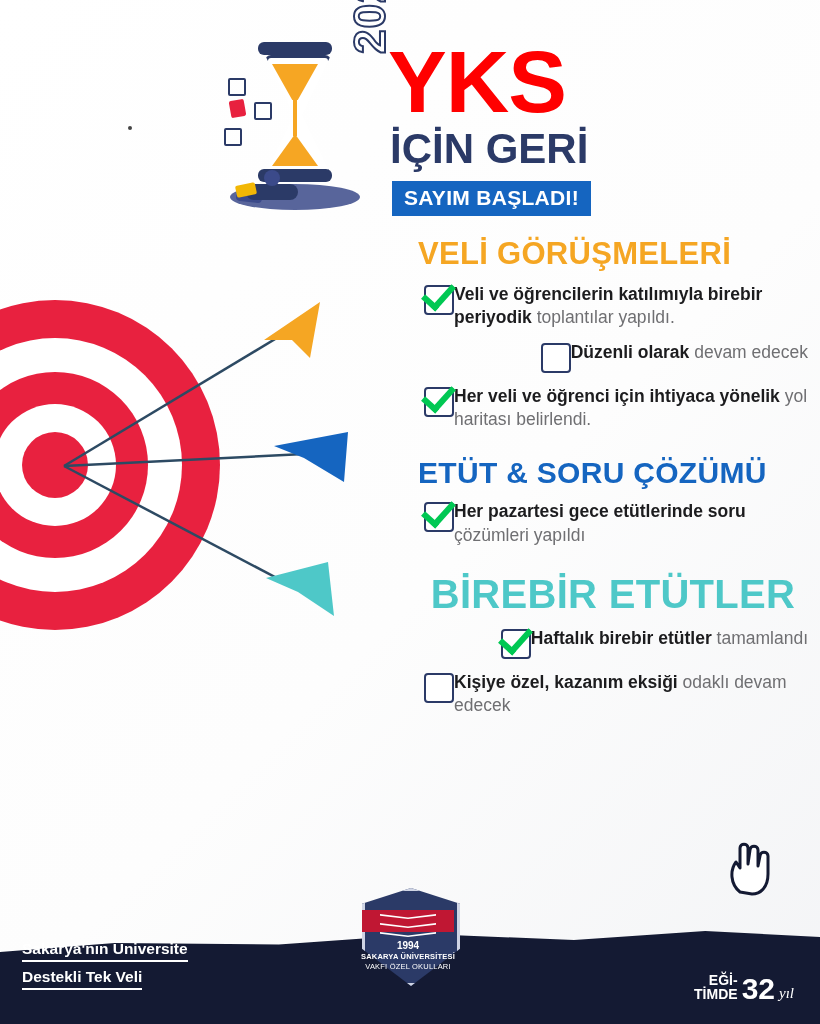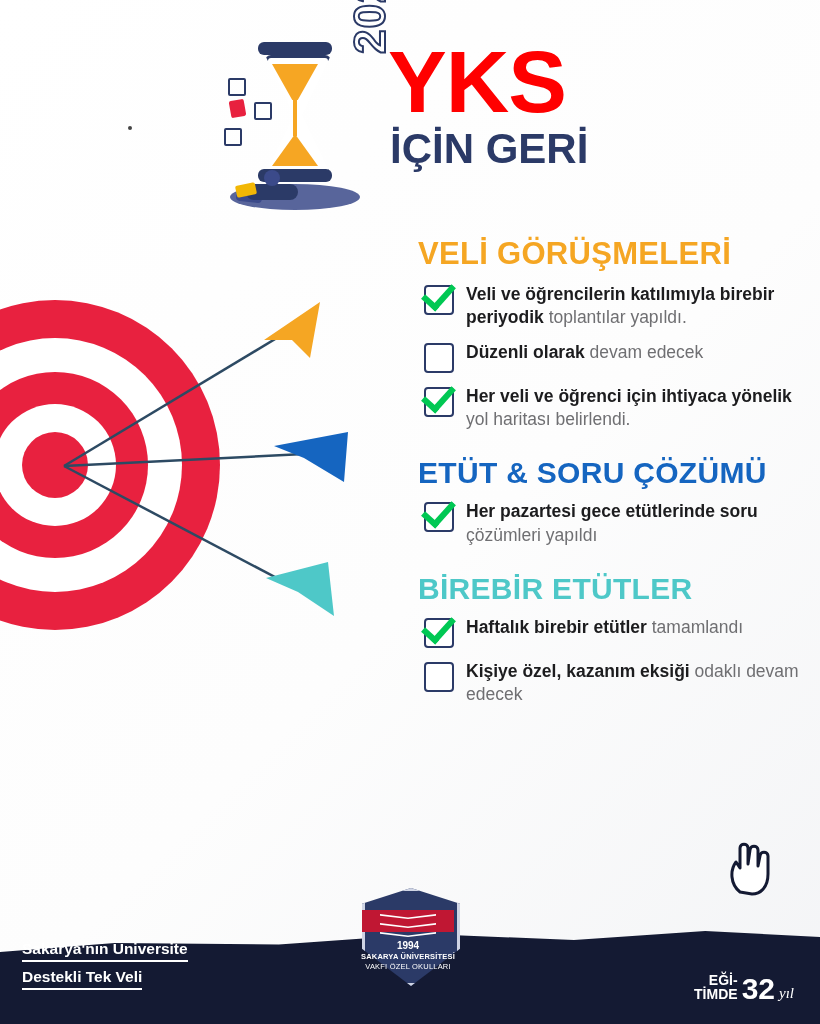--- a/index.html
+++ b/index.html
@@ -98,24 +98,24 @@
   .target-shadow{
     position:absolute;left:6px;top:24px;width:330px;height:330px;border-radius:50%;
     background:#c01733;z-index:-1;
   }
 
   
   .content{position:absolute;left:418px;top:238px;width:390px;}
   .sec-title{font-weight:800;letter-spacing:.3px;line-height:1.05;margin:0 0 6px 0;}
   .sec-1 .sec-title{font-size:31px;color:#f5a623;}
   .sec-2 .sec-title{font-size:30px;color:#1565c0;}
-  .sec-3 .sec-title{font-size:30px;color:#4ec8c8;}
+  .sec-3 .sec-title{font-size:40px;color:#4ec8c8;text-align:center;}
   .sec-2{margin-top:26px;}
   .sec-3{margin-top:26px;}
-  .item{display:flex;align-items:flex-start;gap:12px;margin:12px 0 0 6px;}
+  .item{display:flex;align-items:flex-start;margin:12px 0 0 6px;justify-content:flex-end;}
   .box{
     flex:0 0 auto;width:26px;height:26px;border:2.5px solid #2b3a67;border-radius:4px;
     position:relative;margin-top:2px;background:#fff;
   }
   .box.checked::after{
     content:"";position:absolute;left:3px;top:-9px;width:13px;height:25px;
     border:solid #00c853;border-width:0 6px 6px 0;transform:rotate(42deg);
   }
   .itxt{font-size:17.5px;line-height:1.32;color:#6f6f72;}
   .itxt b{color:#1c1c1e;font-weight:700;}
@@ -185,20 +185,21 @@
         <div class="p-leg"></div>
         <div class="p-body"></div>
         <div class="p-head"></div>
         <div class="p-book"></div>
       </div>
     </div>
 
     <div class="year2026">2026</div>
     <div class="yks">YKS</div>
     <div class="icingeri">İÇİN GERİ</div>
+    <div class="sayim">SAYIM BAŞLADI!</div>
   </div>
 
   <div class="target">
     <div class="target-shadow"></div>
     <div class="ring r1"></div>
     <div class="ring r2"></div>
     <div class="ring r3"></div>
     <div class="ring r4"></div>
     <div class="ring r5"></div>
   </div>

